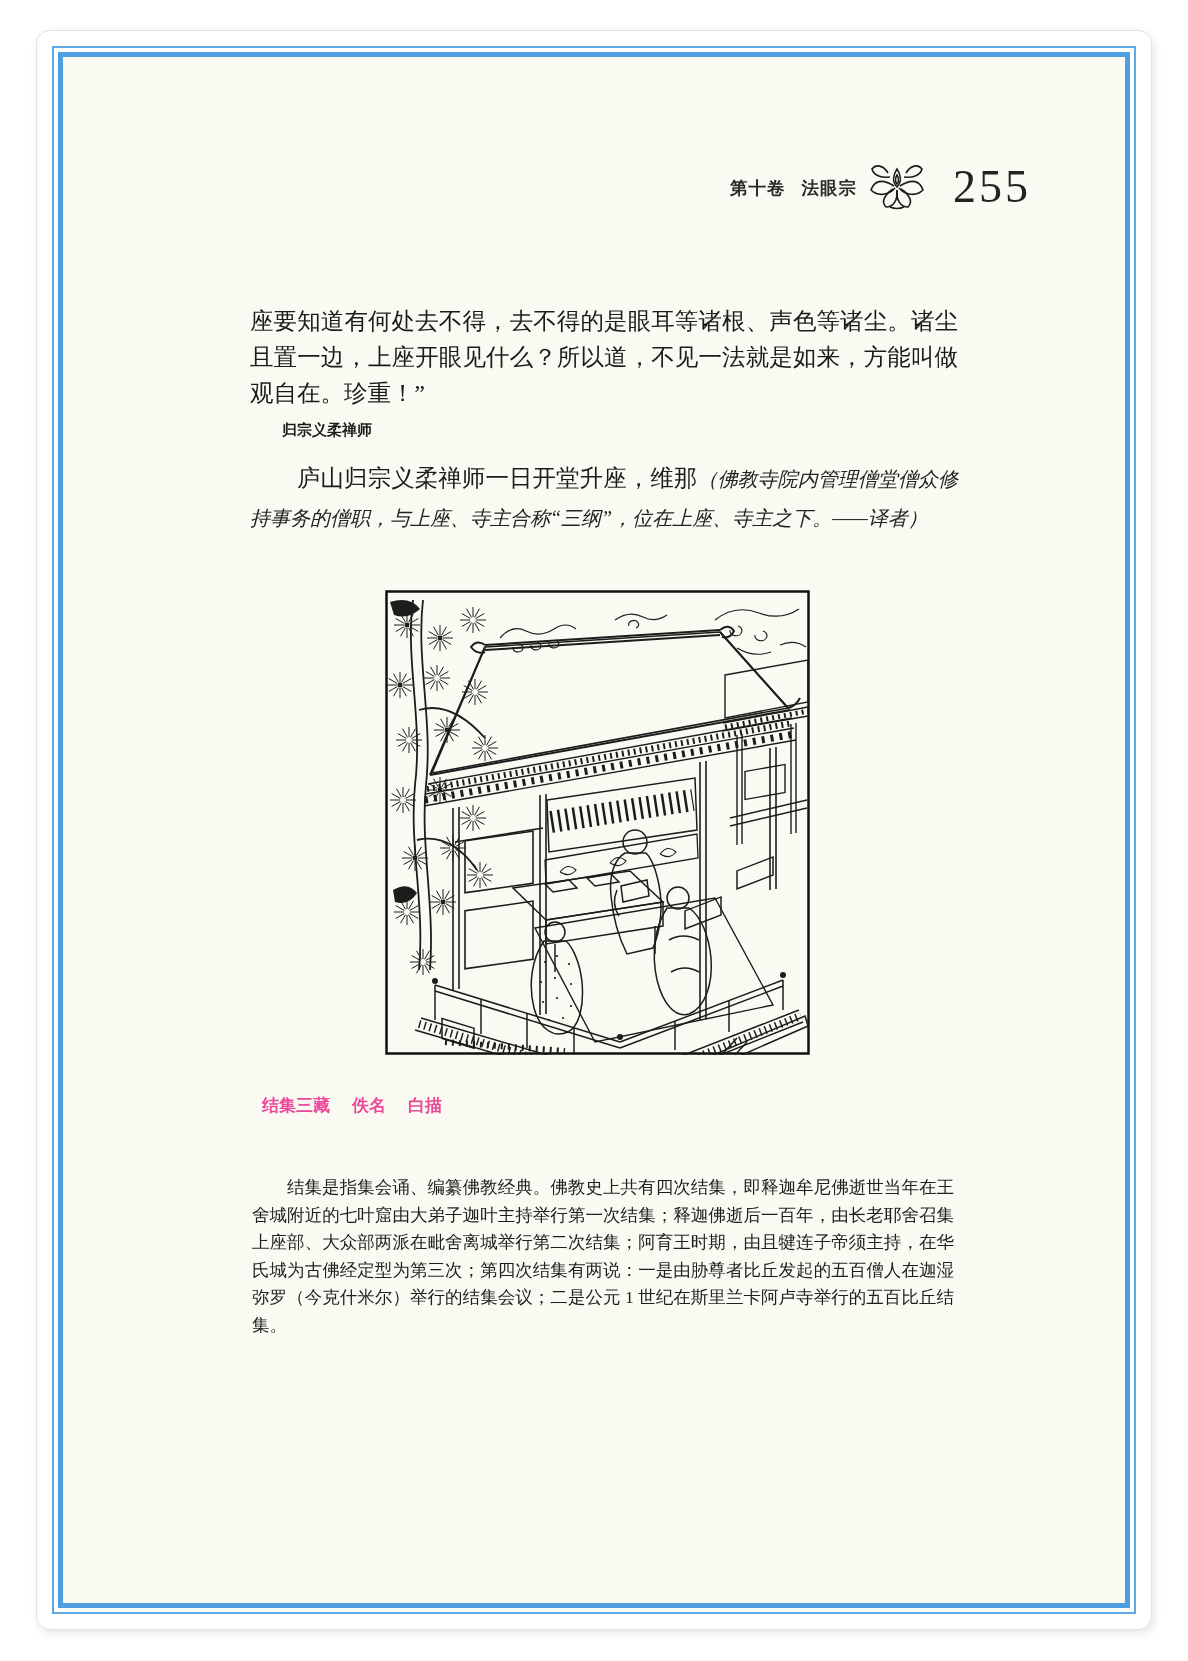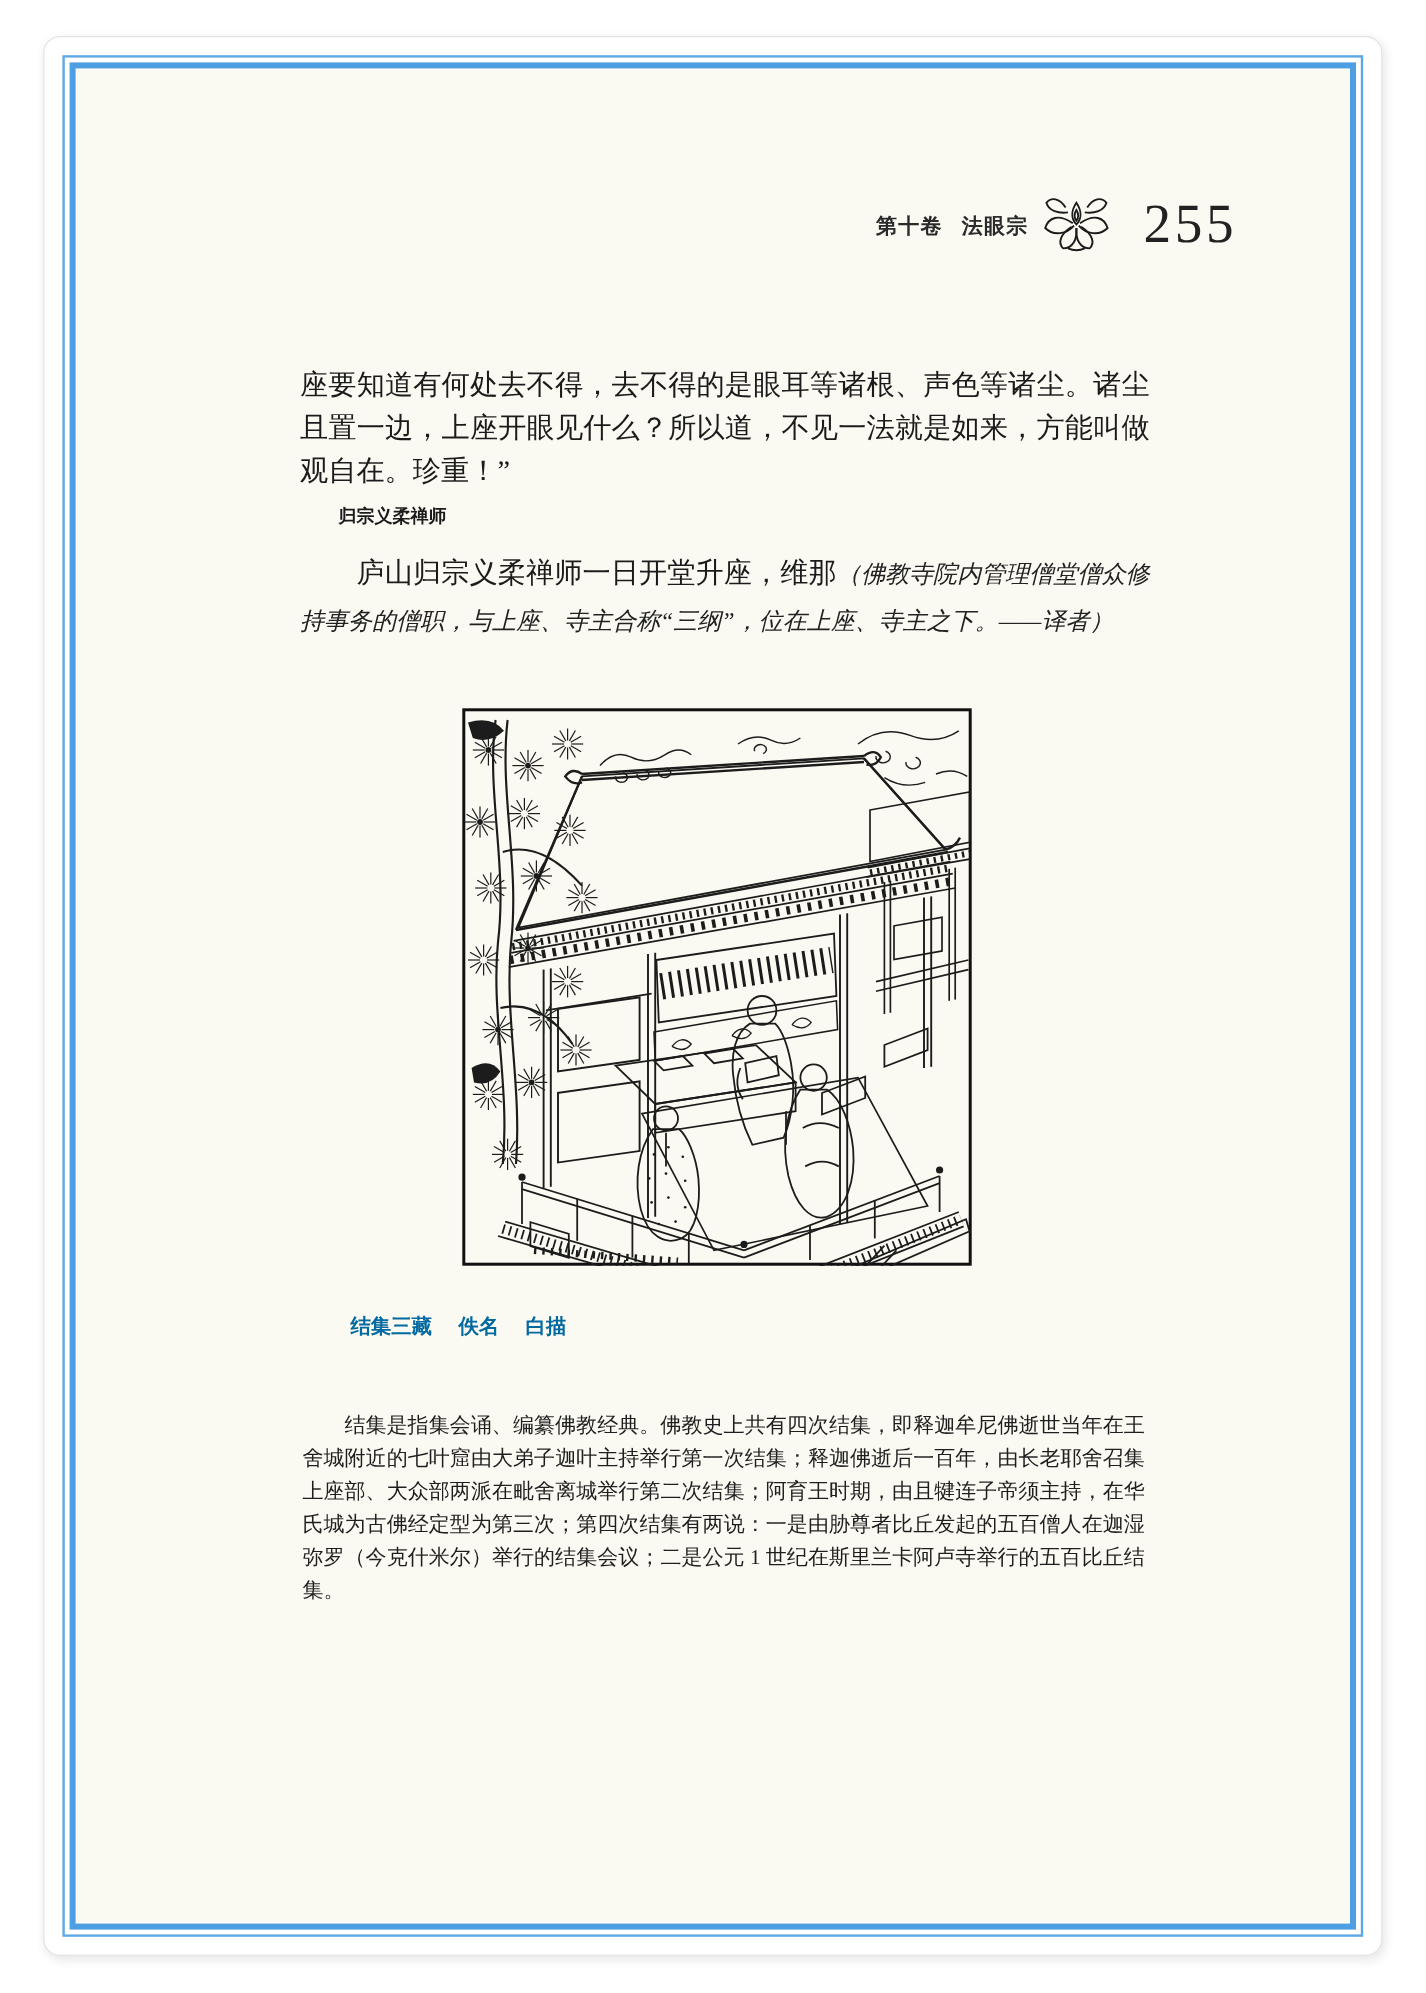--- a/index.html
+++ b/index.html
@@ -47,21 +47,21 @@
   #para-main{top:459px;text-indent:2em;line-height:38px;}
   .kaiti-note{font-size:20px;font-style:italic;color:#222;margin-top:44px;}
 
   
   .figure-box{position:absolute;left:385px;top:590px;width:425px;height:465px;}
   .figure-box svg{display:block;}
 
   .figure-caption{
     position:absolute;left:262px;top:1094px;
     font-family:"Liberation Sans", sans-serif;font-weight:bold;
-    font-size:17px;color:#0369a1;margin-left:30px;
+    font-size:17px;color:#ec4899;
   }
   .figure-caption span{margin-right:22px;}
 
   
   .annotation{
     position:absolute;left:252px;top:1136px;width:702px;
     font-size:17.5px;line-height:27.6px;text-align:justify;color:#1e1e1e;margin-top:38px;
   }
   .annotation p{margin:0;text-indent:2em;}
 

